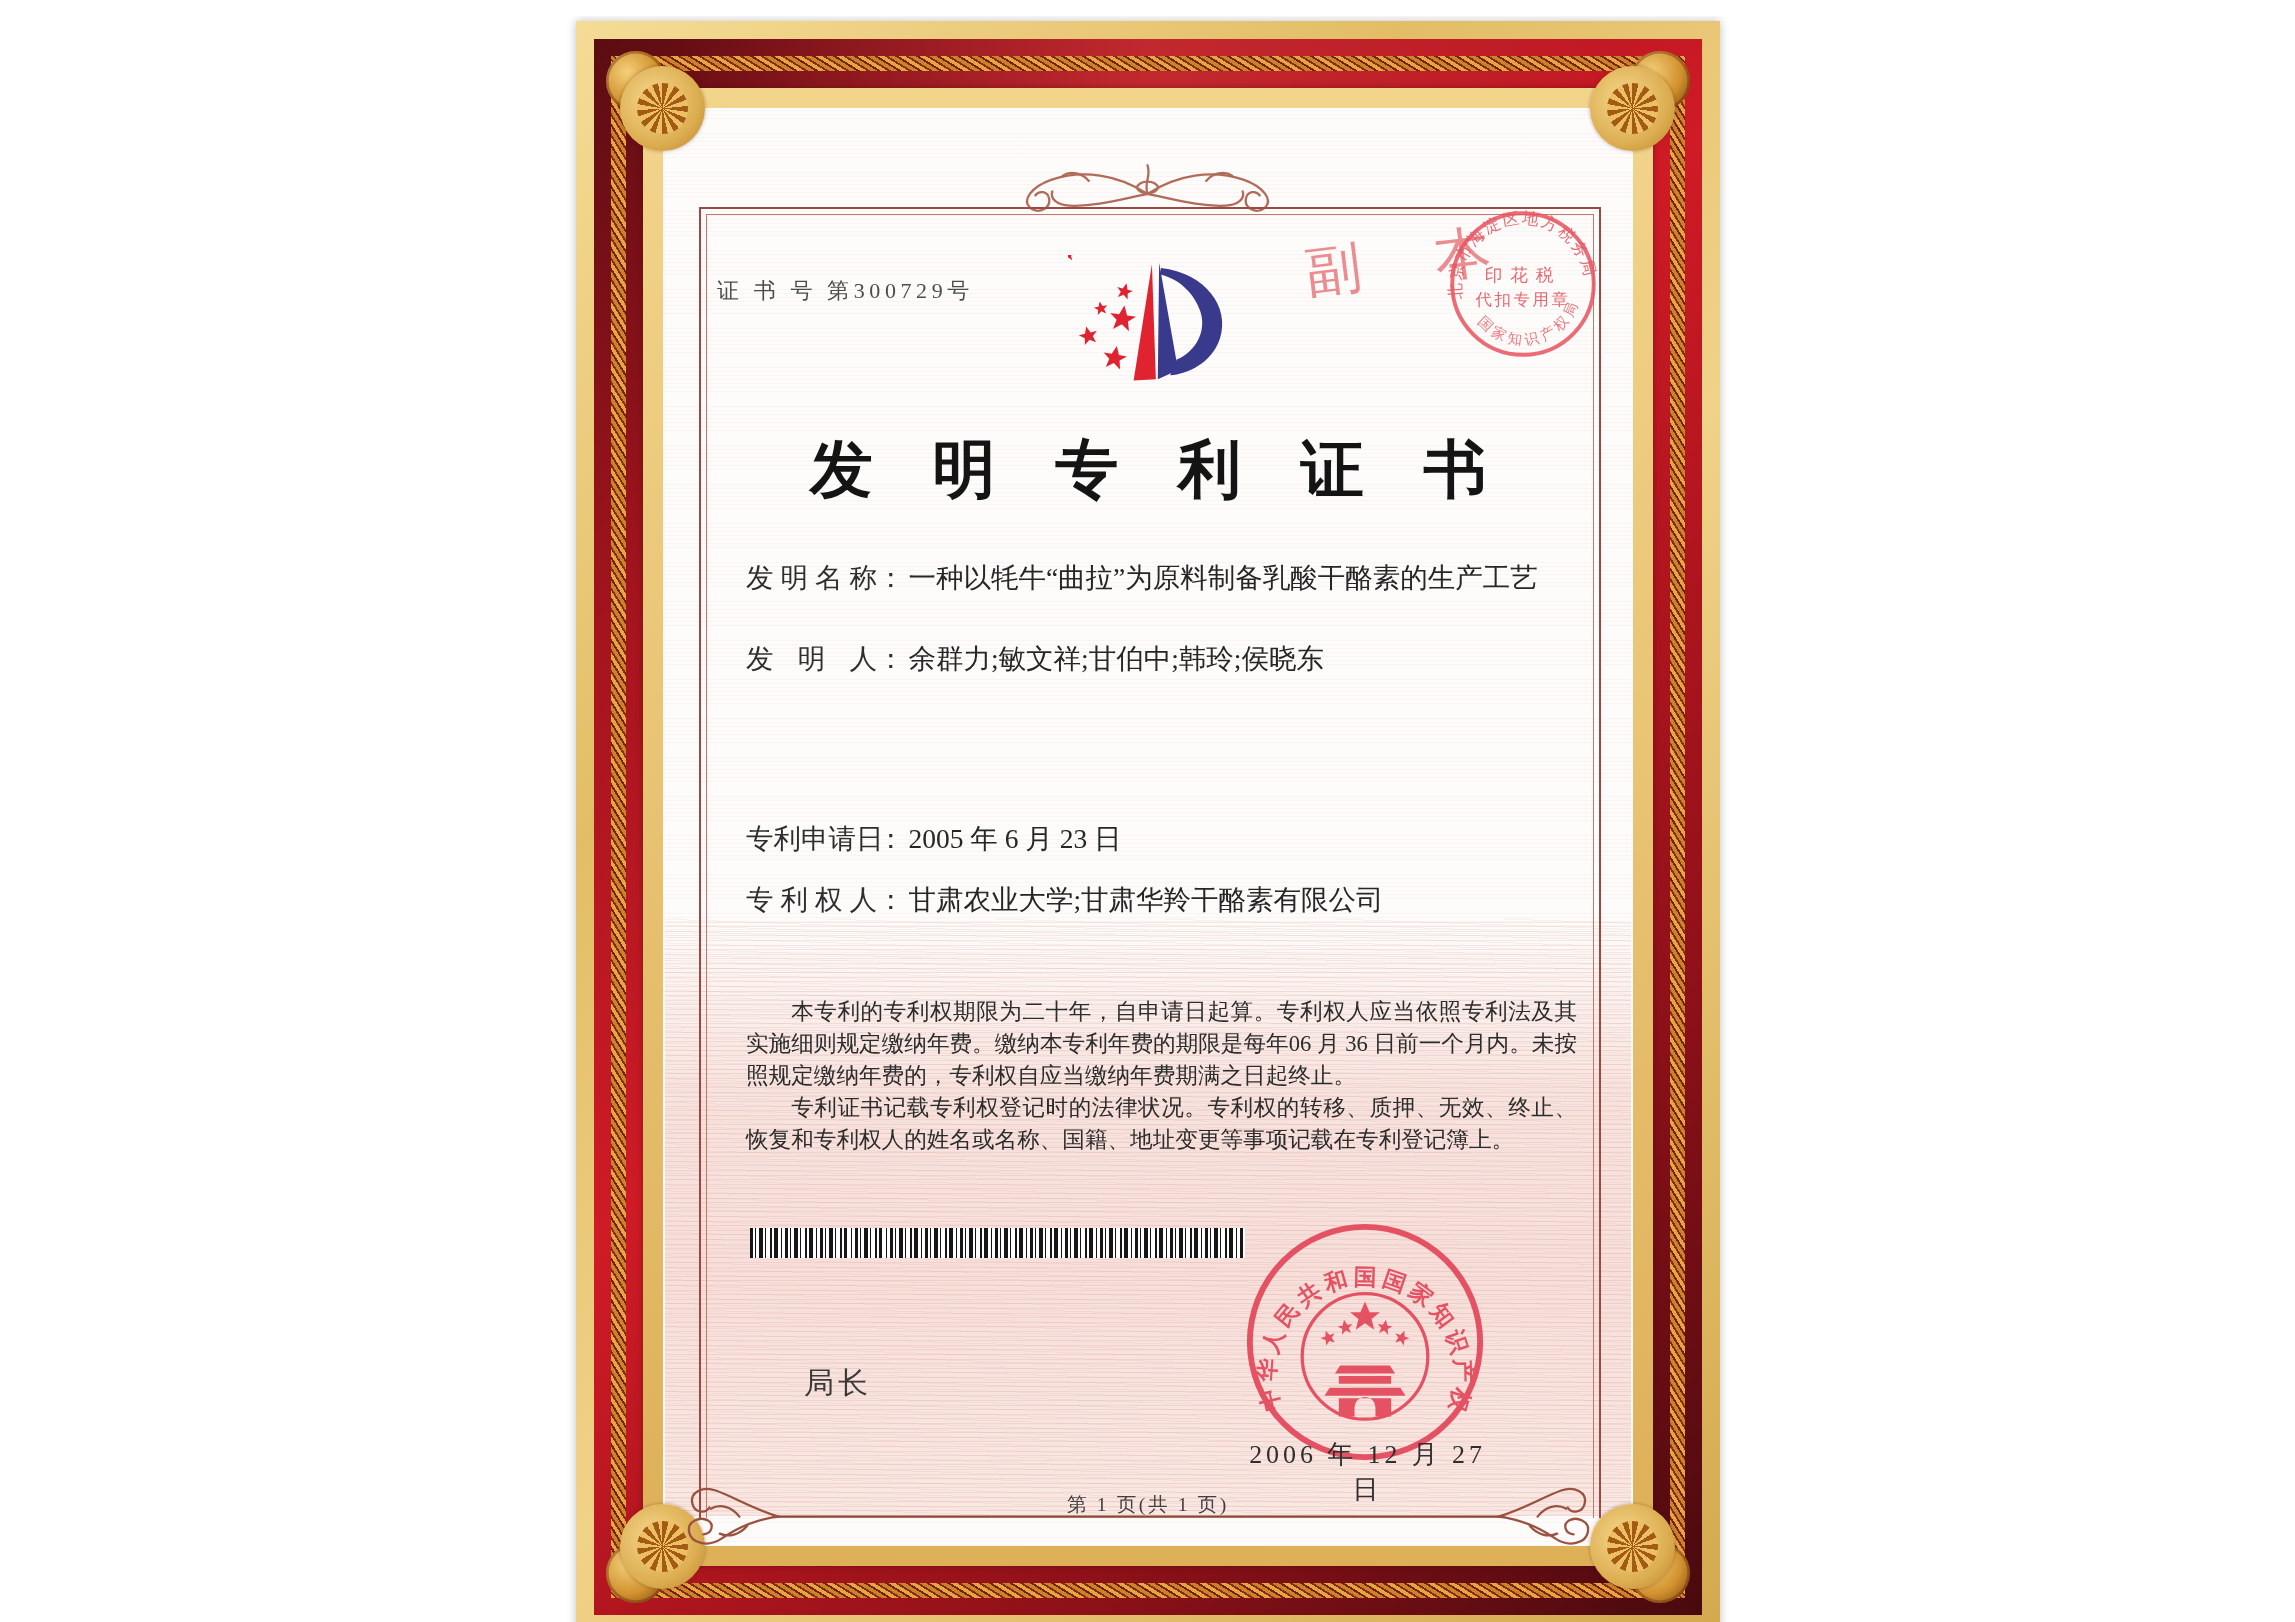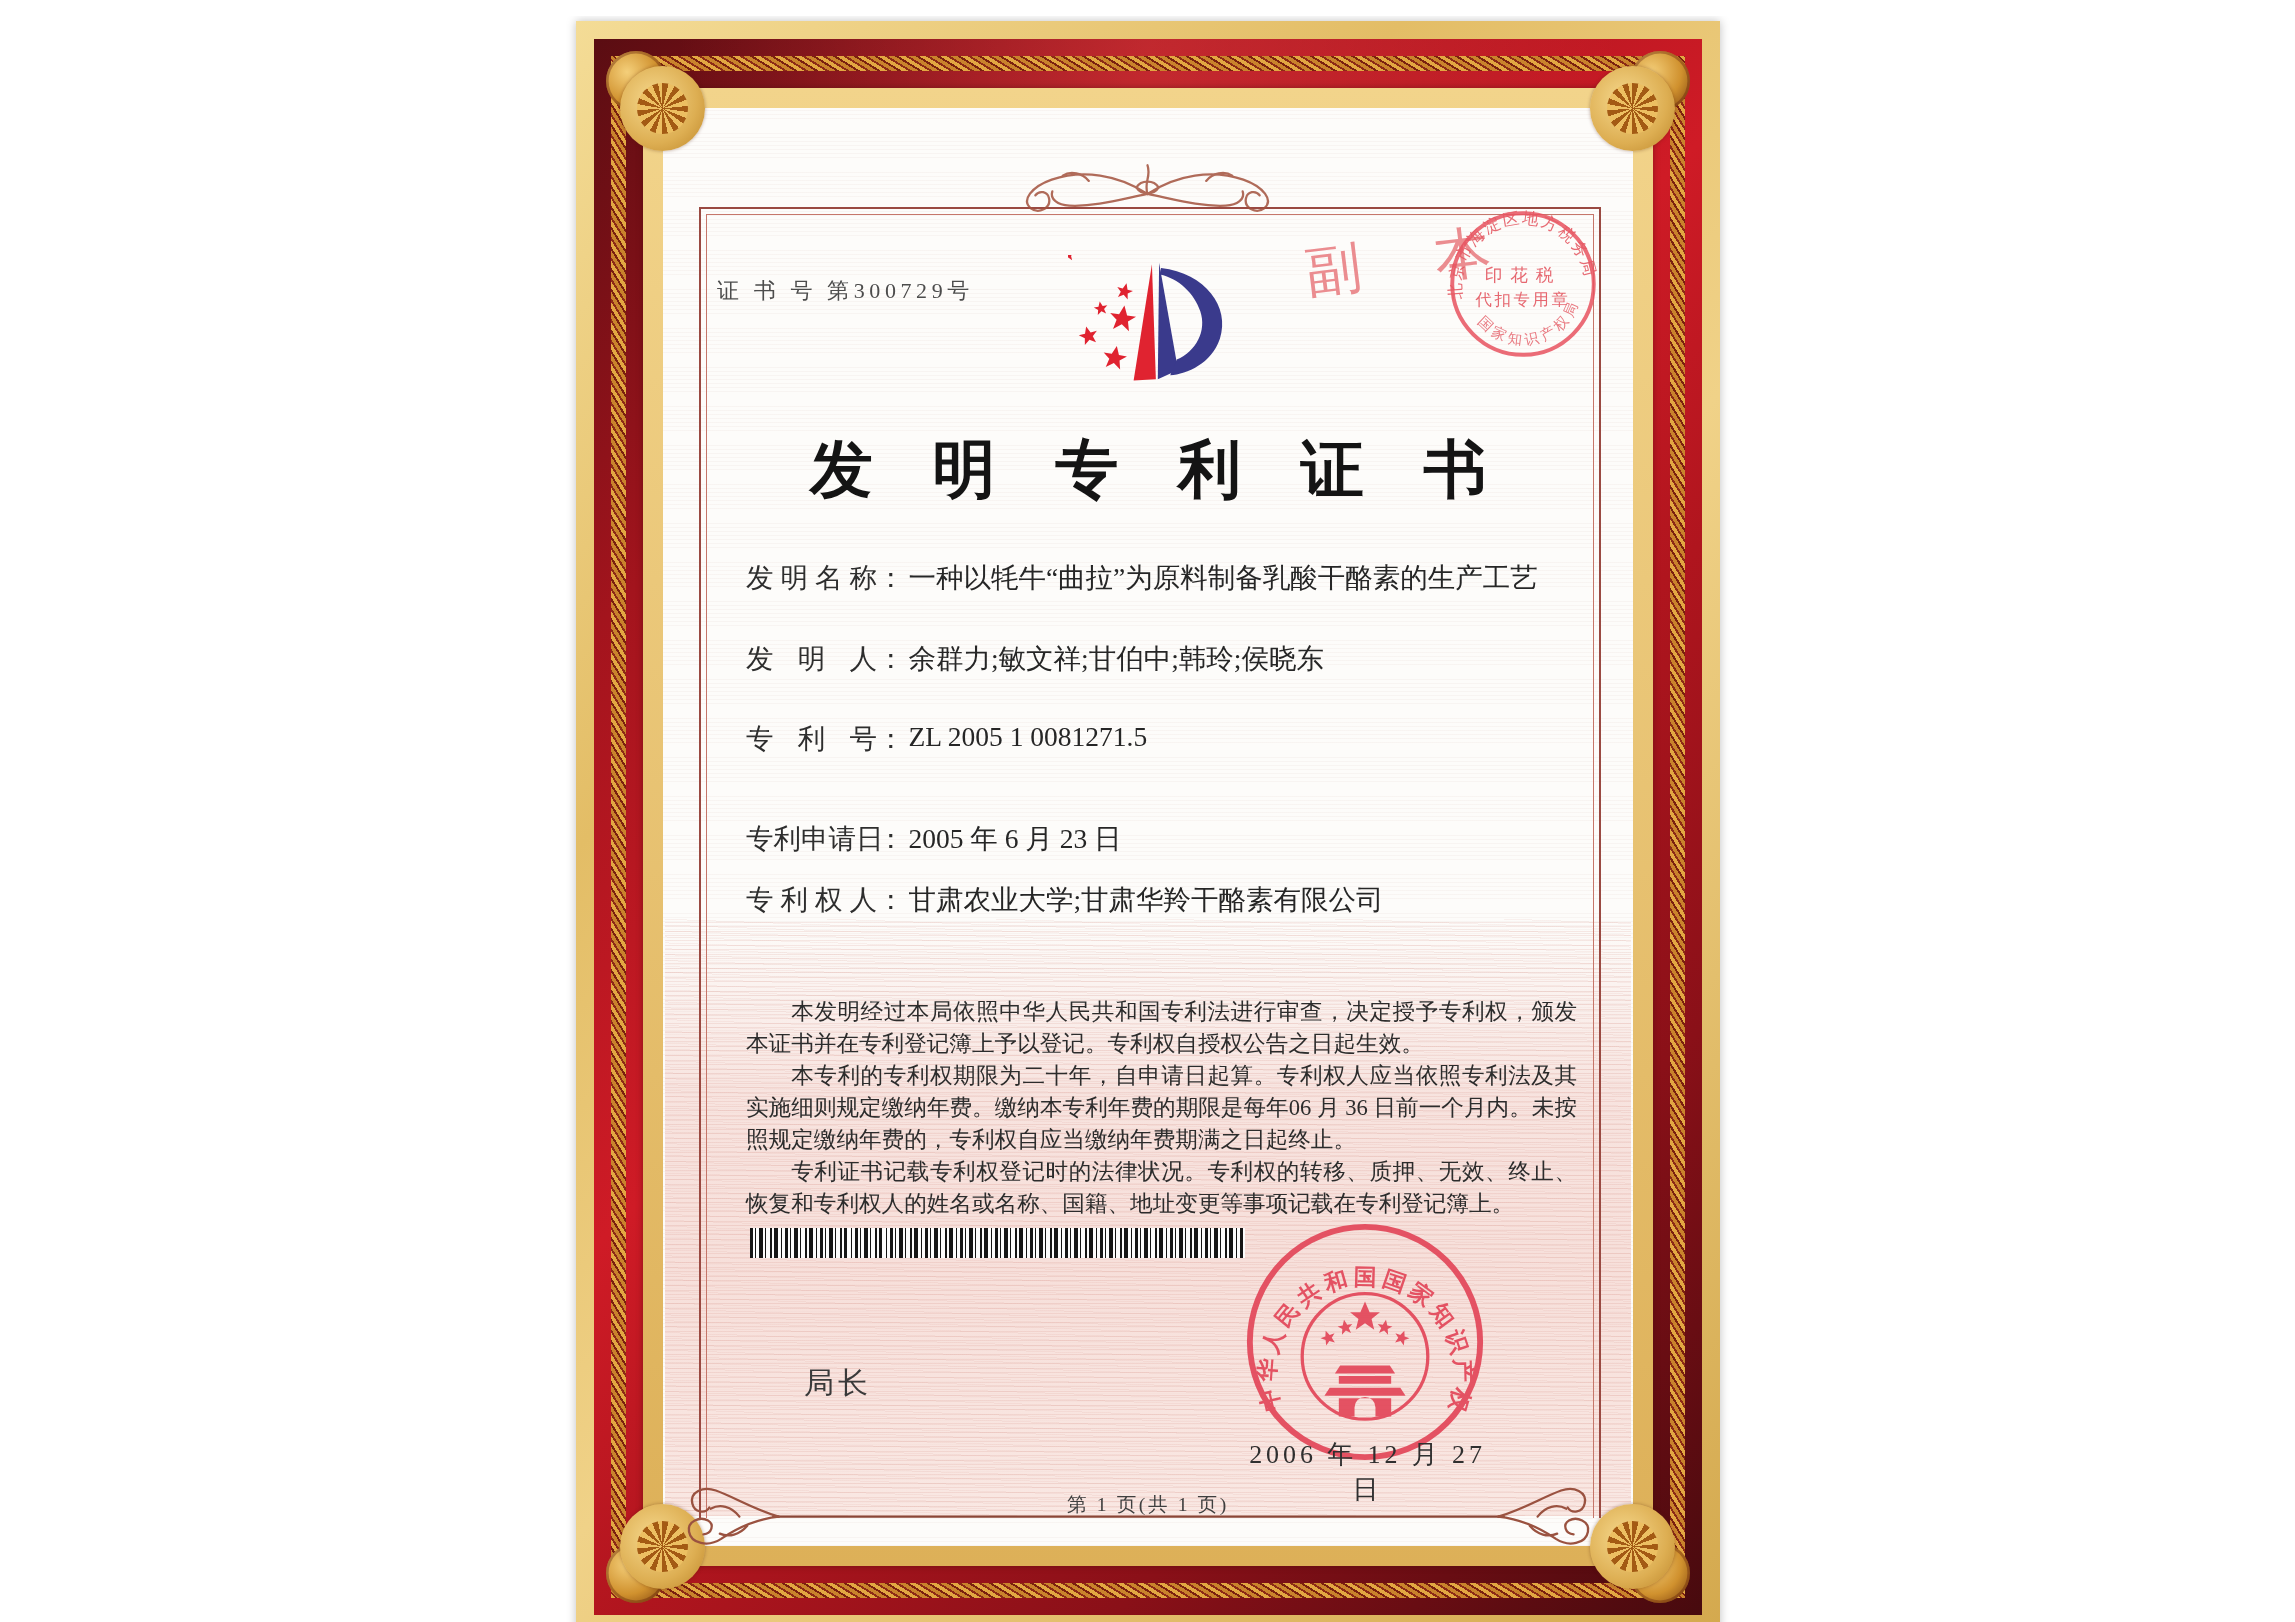--- a/index.html
+++ b/index.html
@@ -160,33 +160,29 @@
   
   <div class="abs row" style="top:544px;">
     <span class="lab">发明名称</span><span class="col">：</span><span class="val">一种以牦牛“曲拉”为原料制备乳酸干酪素的生产工艺</span>
   </div>
 
   
   <div class="abs title">发 明 专 利 证 书</div>
   <div class="abs row" style="top:625px;font-family:Liberation Serif, serif;">
     <span class="lab">发明人</span><span class="col">：</span><span class="val">余群力;敏文祥;甘伯中;韩玲;侯晓东</span>
   </div>
-  <div class="abs row" style="top:705px;">
-    <span class="lab">专利号</span><span class="col">：</span><span class="val">ZL 2005 1 0081271.5</span>
-  </div>
   <div class="abs row" style="top:805px;">
     <span class="lab">专利申请日</span><span class="col">：</span><span class="val">2005 年 6 月 23 日</span>
   </div>
   <div class="abs row" style="top:866px;">
     <span class="lab">专利权人</span><span class="col">：</span><span class="val">甘肃农业大学;甘肃华羚干酪素有限公司</span>
   </div>
 
   
   <div class="abs paras">
-    <p>本发明经过本局依照中华人民共和国专利法进行审查，决定授予专利权，颁发本证书并在专利登记簿上予以登记。专利权自授权公告之日起生效。</p>
     <p>本专利的专利权期限为二十年，自申请日起算。专利权人应当依照专利法及其实施细则规定缴纳年费。缴纳本专利年费的期限是每年06 月 36 日前一个月内。未按照规定缴纳年费的，专利权自应当缴纳年费期满之日起终止。</p>
     <p>专利证书记载专利权登记时的法律状况。专利权的转移、质押、无效、终止、恢复和专利权人的姓名或名称、国籍、地址变更等事项记载在专利登记簿上。</p>
   </div>
 
   
   <div class="abs barcode"></div>
 
   
   <div class="abs director">局长</div>
   <svg class="abs" style="left:857px;top:1279px;" width="288" height="154" viewBox="0 0 440 235">

